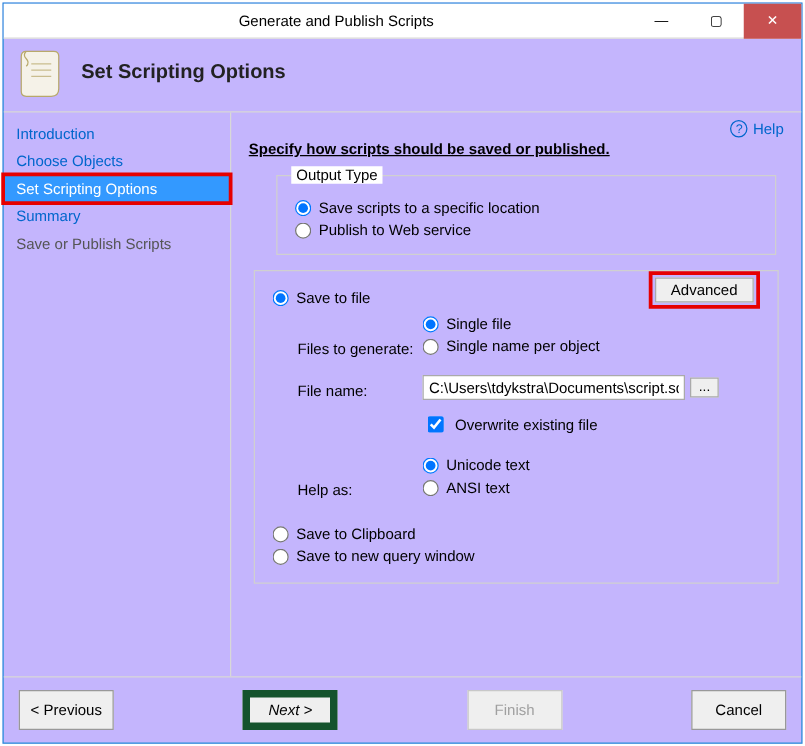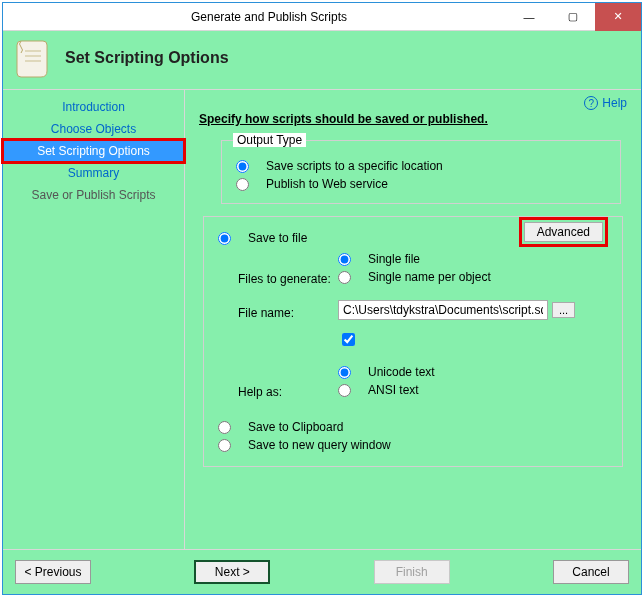--- a/index.html
+++ b/index.html
@@ -13,21 +13,21 @@
     width: 644px;
     height: 597px;
     overflow: hidden;
   }
   .window {
     border: 1px solid #2b90d9;
     width: 640px;
     height: 593px;
     display: flex;
     flex-direction: column;
-    background: #86efac;
+    background: #c4b5fd;
   }
   .titlebar {
     background: #fff;
     height: 28px;
     display: flex;
     align-items: center;
     border-bottom: 1px solid #d8d8d8;
   }
   .titlebar .icon-slot { width: 28px; height: 28px; }
   .titlebar-title {
@@ -61,21 +61,20 @@
 
   .body-row {
     flex: 1;
     display: flex;
     min-height: 0;
   }
   .sidebar {
     width: 182px;
     border-right: 1px solid #d8d8d8;
     padding: 6px 0;
-    text-align: center;
   }
   .sidebar a {
     display: block;
     padding: 4px 10px;
     color: #0066cc;
     text-decoration: none;
     font-size: 12px;
   }
   .sidebar a.gray { color: #555; }
   .sidebar a.selected {
@@ -121,21 +120,21 @@
     position: absolute;
     top: -8px;
     left: 11px;
     background: #fff;
     padding: 0 4px;
     font-size: 12px;
   }
   .radio-row {
     display: flex;
     align-items: center;
-    gap: 17px;
+    gap: 6px;
     padding: 2px 0;
     font-size: 12px;
   }
   .radio-row input { margin: 0; }
 
   .mainbox {
     border: 1px solid #d0d0d0;
     margin-left: 4px;
     padding: 12px 14px;
     width: 420px;
@@ -178,21 +177,21 @@
     justify-content: space-between;
     gap: 8px;
   }
   .footer button {
     width: 76px;
     padding: 3px 0;
     font-size: 12px;
     background: #efefef;
     border: 1px solid #999;
   }
-  .footer button.default { border: 2px solid #14532d; }
+  .footer button.default { border: 6px solid #14532d; font-style: italic; }
   .footer button.disabled { color: #a0a0a0; border-color: #c8c8c8; }
   .spacer { height: 16px; }
 </style>
 </head>
 <body>
 
 <div class="window">
 
   <div class="titlebar">
     <div class="icon-slot"></div>
@@ -277,20 +276,21 @@
           <div class="row-ctrl" style="display:flex;align-items:center">
             <input type="text" value="C:\Users\tdykstra\Documents\script.sql" style="">
             <button class="browse-btn">...</button>
           </div>
         </div>
         <div class="row">
           <div class="row-label"></div>
           <div class="row-ctrl">
             <label class="checkbox-row">
               <input type="checkbox" checked="" style="">
+              <span>Overwrite existing file</span>
             </label>
           </div>
         </div>
 
         <div style="height:8px"></div>
 
         <div class="row">
           <div class="row-label">Help as:</div>
           <div class="row-ctrl">
             <label class="radio-row">

